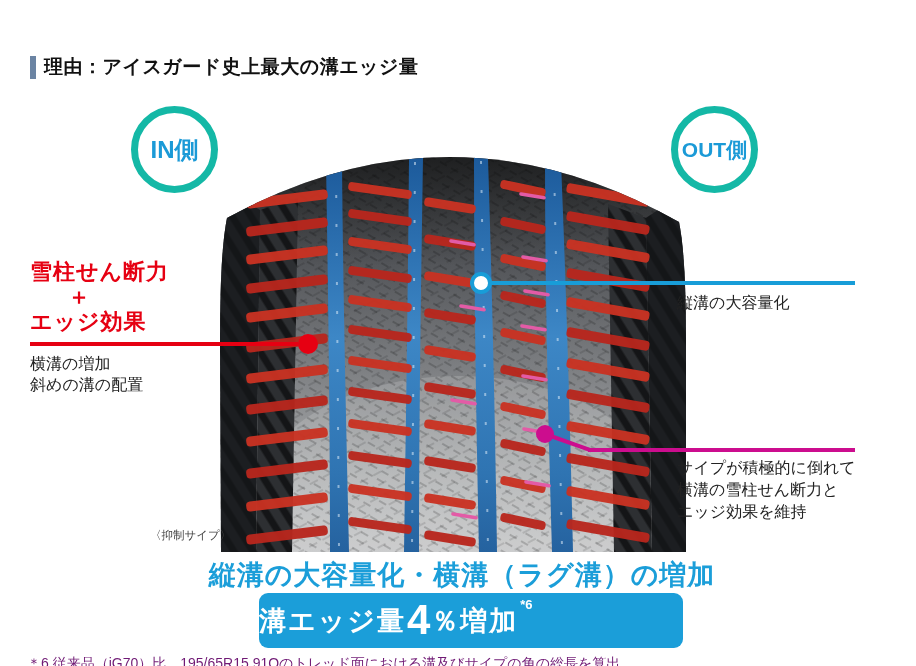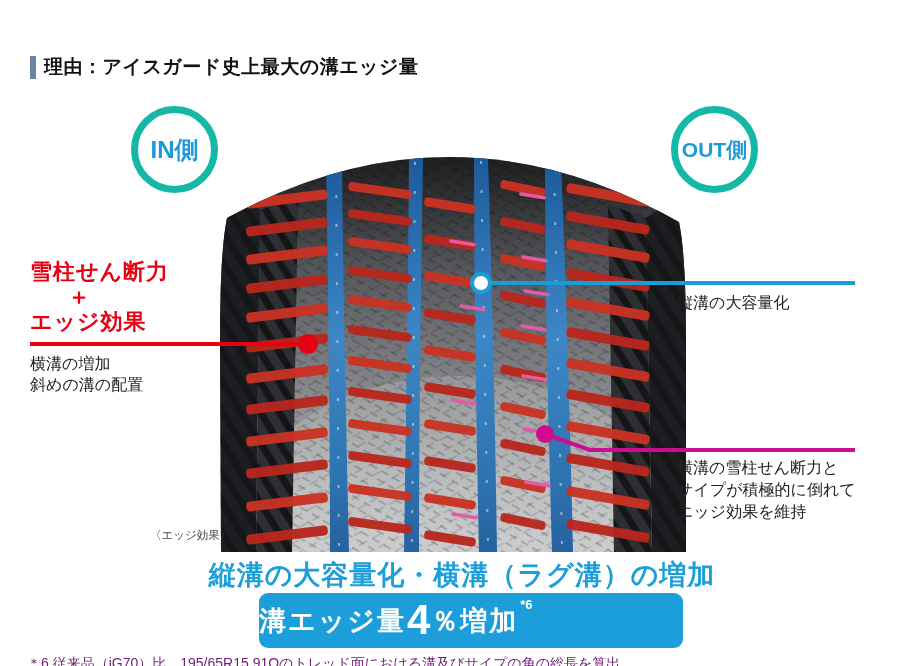--- a/index.html
+++ b/index.html
@@ -206,21 +206,21 @@
           <rect x="302" y="170" width="27" height="3.5" rx="1.8" fill="#e35ba6" transform="rotate(9 315 172)"></rect>
           <rect x="303" y="220" width="27" height="3.5" rx="1.8" fill="#e35ba6" transform="rotate(9 316 222)"></rect>
           <rect x="232" y="244" width="27" height="3.5" rx="1.8" fill="#e35ba6" transform="rotate(9 245 246)"></rect>
           <rect x="304" y="273" width="27" height="3.5" rx="1.8" fill="#e35ba6" transform="rotate(9 317 275)"></rect>
           <rect x="306" y="326" width="27" height="3.5" rx="1.8" fill="#e35ba6" transform="rotate(9 319 328)"></rect>
           <rect x="233" y="358" width="27" height="3.5" rx="1.8" fill="#e35ba6" transform="rotate(9 246 360)"></rect>
         </g>
     </g>
   </svg>
 
-  <div class="img-caption">〈エッジ効果〉</div>
+  <div class="img-caption">〈抑制サイプ〉</div>
 
   <div class="leader red-line"></div>
   <div class="leader red-dot"></div>
   <div class="leader blue-line"></div>
   <div class="leader blue-ring"></div>
   <div class="leader mag-diag"></div>
   <div class="leader mag-line"></div>
   <div class="leader mag-dot"></div>
 
   <div class="ann ann-red-title">
@@ -229,22 +229,22 @@
     <span>エッジ効果</span>
   </div>
   <div class="ann ann-red-body">
     <span>横溝の増加</span>
     <span>斜めの溝の配置</span>
   </div>
 
   <div class="ann ann-blue-body">縦溝の大容量化</div>
 
   <div class="ann ann-mag-body">
+    <span>サイプが積極的に倒れて</span>
     <span>横溝の雪柱せん断力と</span>
-    <span>サイプが積極的に倒れて</span>
     <span>エッジ効果を維持</span>
   </div>
 
   <div class="sum-heading">縦溝の大容量化・横溝（ラグ溝）の増加</div>
   <div class="sum-badge">
     <span class="t1">溝エッジ量</span>
     <span class="num">4</span>
     <span class="t2">％増加</span>
     <span class="sup">*6</span>
   </div>

